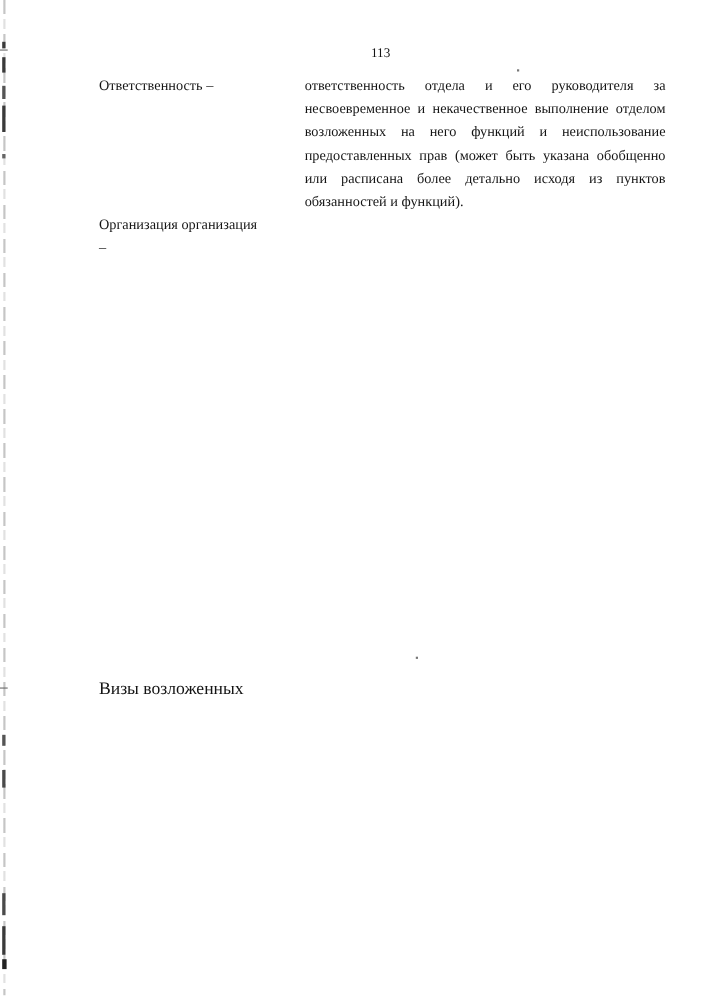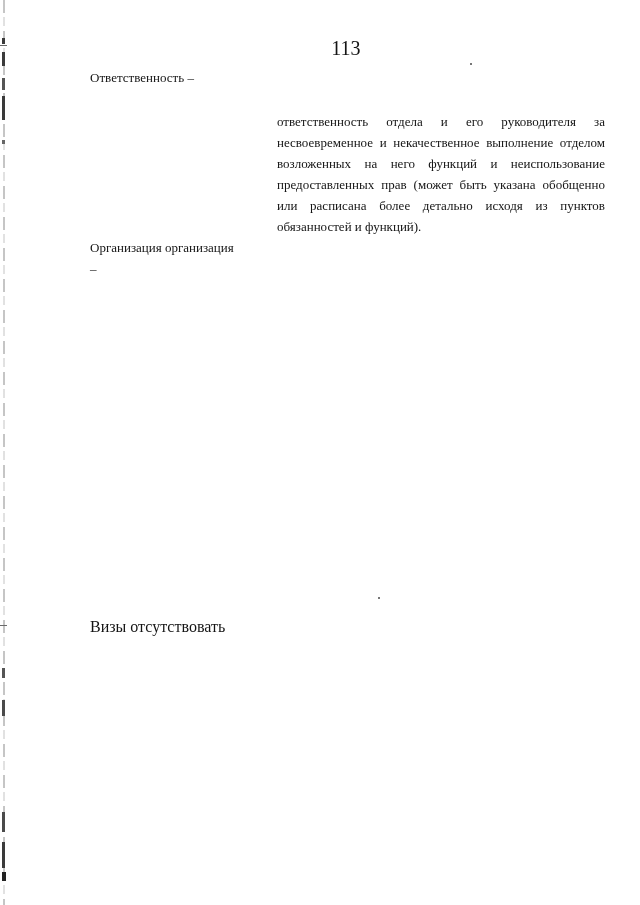--- a/index.html
+++ b/index.html
@@ -66,21 +66,21 @@
   .speck.p1 { left: 470px; top: 63px; }
   .speck.p2 { left: 378px; top: 597px; }
 
   
   .page-number {
     position: absolute;
     left: 90px;
     top: 38px;
     width: 512px;
     text-align: center;
-    font-size: 20px;
+    font-size: 12px;
     line-height: 21px;
   }
 
   .def-list {
     position: absolute;
     left: 90px;
     top: 67px;
     width: 512px;
     font-size: 13px;
     line-height: 21px;
@@ -93,21 +93,20 @@
     width: 183px;
     flex: 0 0 183px;
     margin-right: 4px;
     text-align: left;
   }
   .term-line { display: block; }
   .def {
     width: 328px;
     flex: 0 0 328px;
     text-align: justify;
-    margin-top: 44px;
   }
 
   .footer-heading {
     position: absolute;
     left: 90px;
     top: 616px;
     font-size: 16px;
     line-height: 21px;
   }
 </style>
@@ -146,15 +145,15 @@
 
     <div class="def-row">
       <div class="term">
         <span class="term-line">Организация организация</span>
         <span class="term-line">–</span>
       </div>
     </div>
 
   </div>
 
-  <div class="footer-heading">Визы отсутствовать</div>
+  <div class="footer-heading">Визы возложенных</div>
 
 </div>
 
 </body></html>

